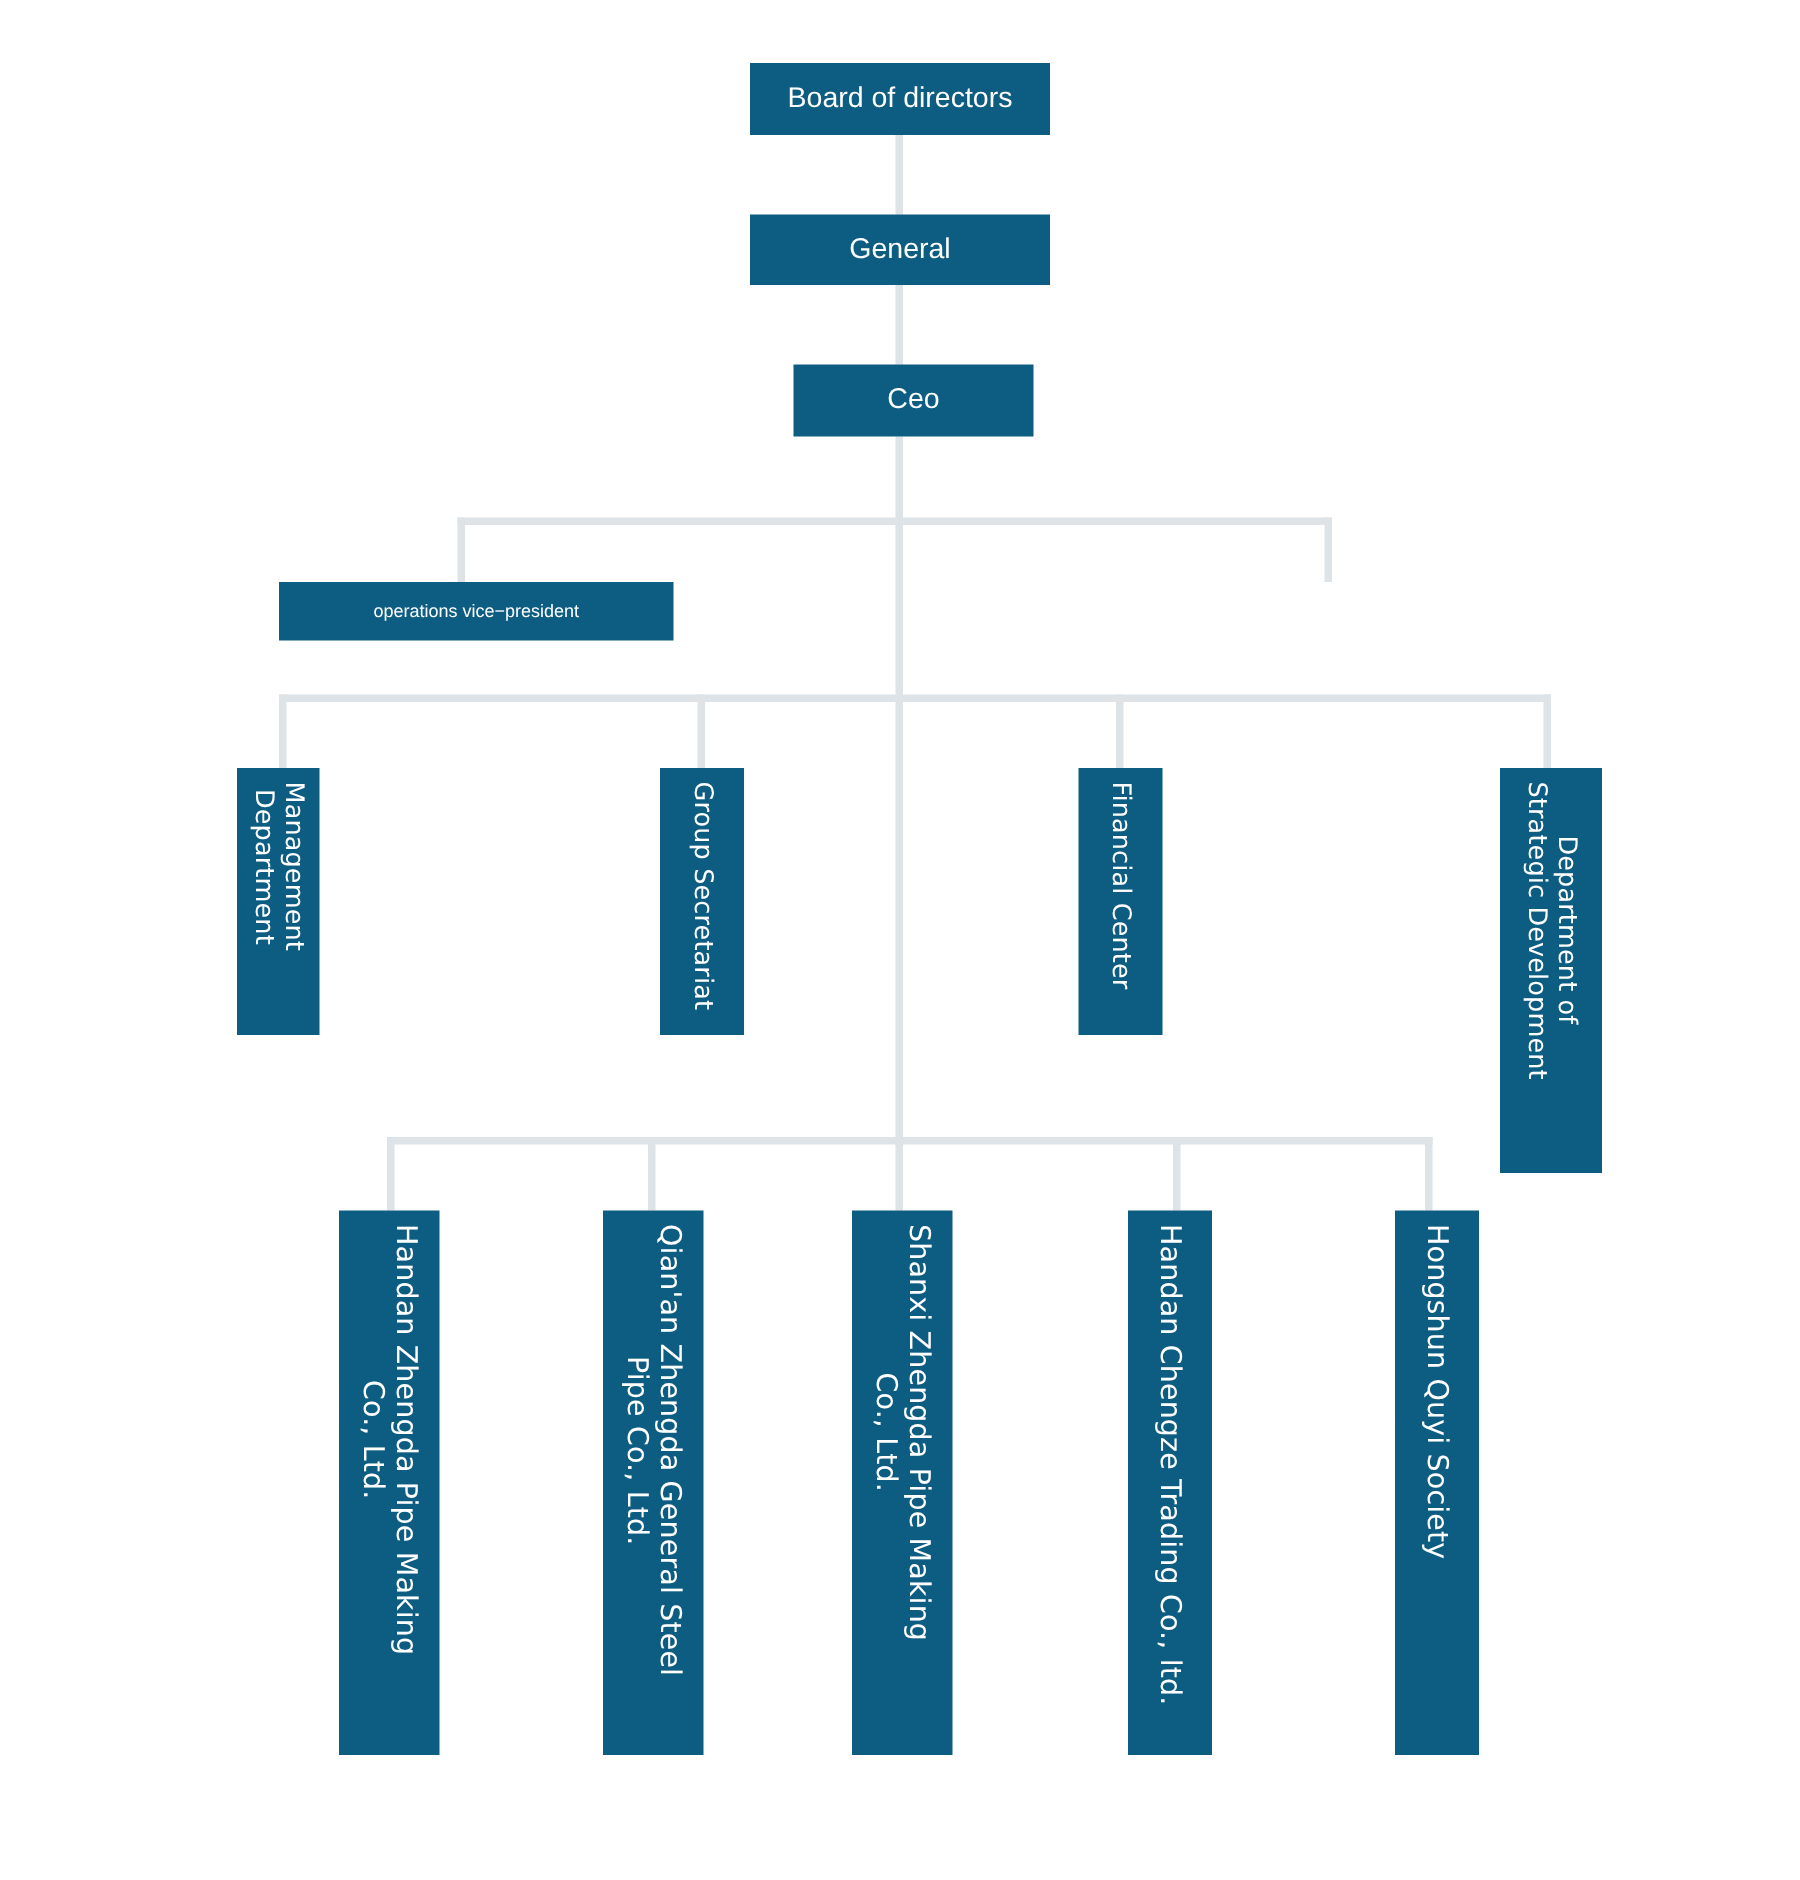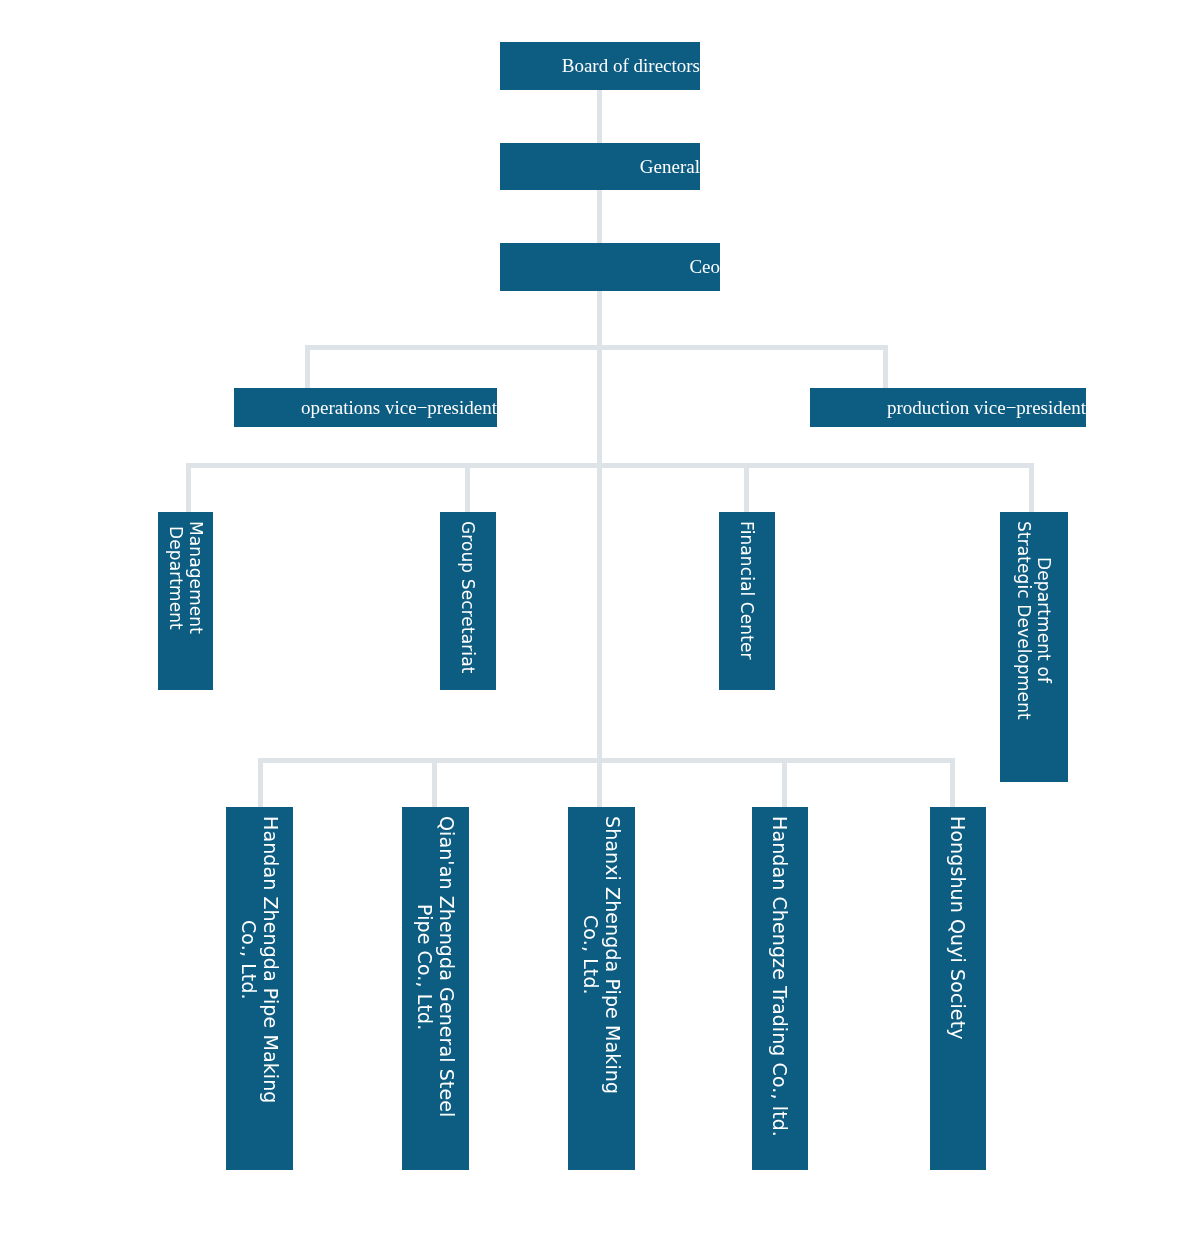--- a/index.html
+++ b/index.html
@@ -33,31 +33,30 @@
     box-sizing: border-box;
     display: flex;
     align-items: center;
     justify-content: center;
     text-align: center;
     overflow: hidden;
   }
 
   
   .node.horiz {
-    font-family: Liberation Serif, serif;
+    font-family: Liberation Sans, sans-serif;
     line-height: 1.15;
-    justify-content: flex-end;
   }
   .node.horiz .label {
     display: block;
     white-space: nowrap;
   }
 
   .node.top  { font-size: 19px; }
-  .node.vp   { font-size: 19px; margin-left: 48px; }
+  .node.vp   { font-size: 12px; }
 
   
   .node.vert {
     font-family: "DejaVu Sans", sans-serif;
     align-items: flex-start;
     justify-content: center;
     padding-top: 9px;
   }
   .node.vert .label {
     display: block;
@@ -99,31 +98,28 @@
   <div class="conn" style="left:950px; top:758px; width:5px; height:49px;"></div>
 
   <div class="node horiz top" style="left:500px; top:42px; width:200px; height:48px;">
     <span class="label">Board of directors</span>
   </div>
 
   <div class="node horiz top" style="left:500px; top:143px; width:200px; height:47px;">
     <span class="label">General</span>
   </div>
 
-  <div class="node horiz top" style="left:500px; top:243px; width:220px; height:48px;">
+  <div class="node horiz top" style="left:529px; top:243px; width:160px; height:48px;">
     <span class="label">Ceo</span>
   </div>
 
   <div class="node horiz vp" style="left:186px; top:388px; width:263px; height:39px;">
     <span class="label">operations vice−president</span>
   </div>
 
-  <div class="node horiz vp" style="left:762px; top:388px; width:276px; height:39px;">
-    <span class="label">production vice−president</span>
-  </div>
 
   <div class="node vert dept" style="left:158px; top:512px; width:55px; height:178px;">
     <span class="label">Management
 Department</span>
   </div>
 
   <div class="node vert dept" style="left:440px; top:512px; width:56px; height:178px;">
     <span class="label">Group Secretariat</span>
   </div>
 

